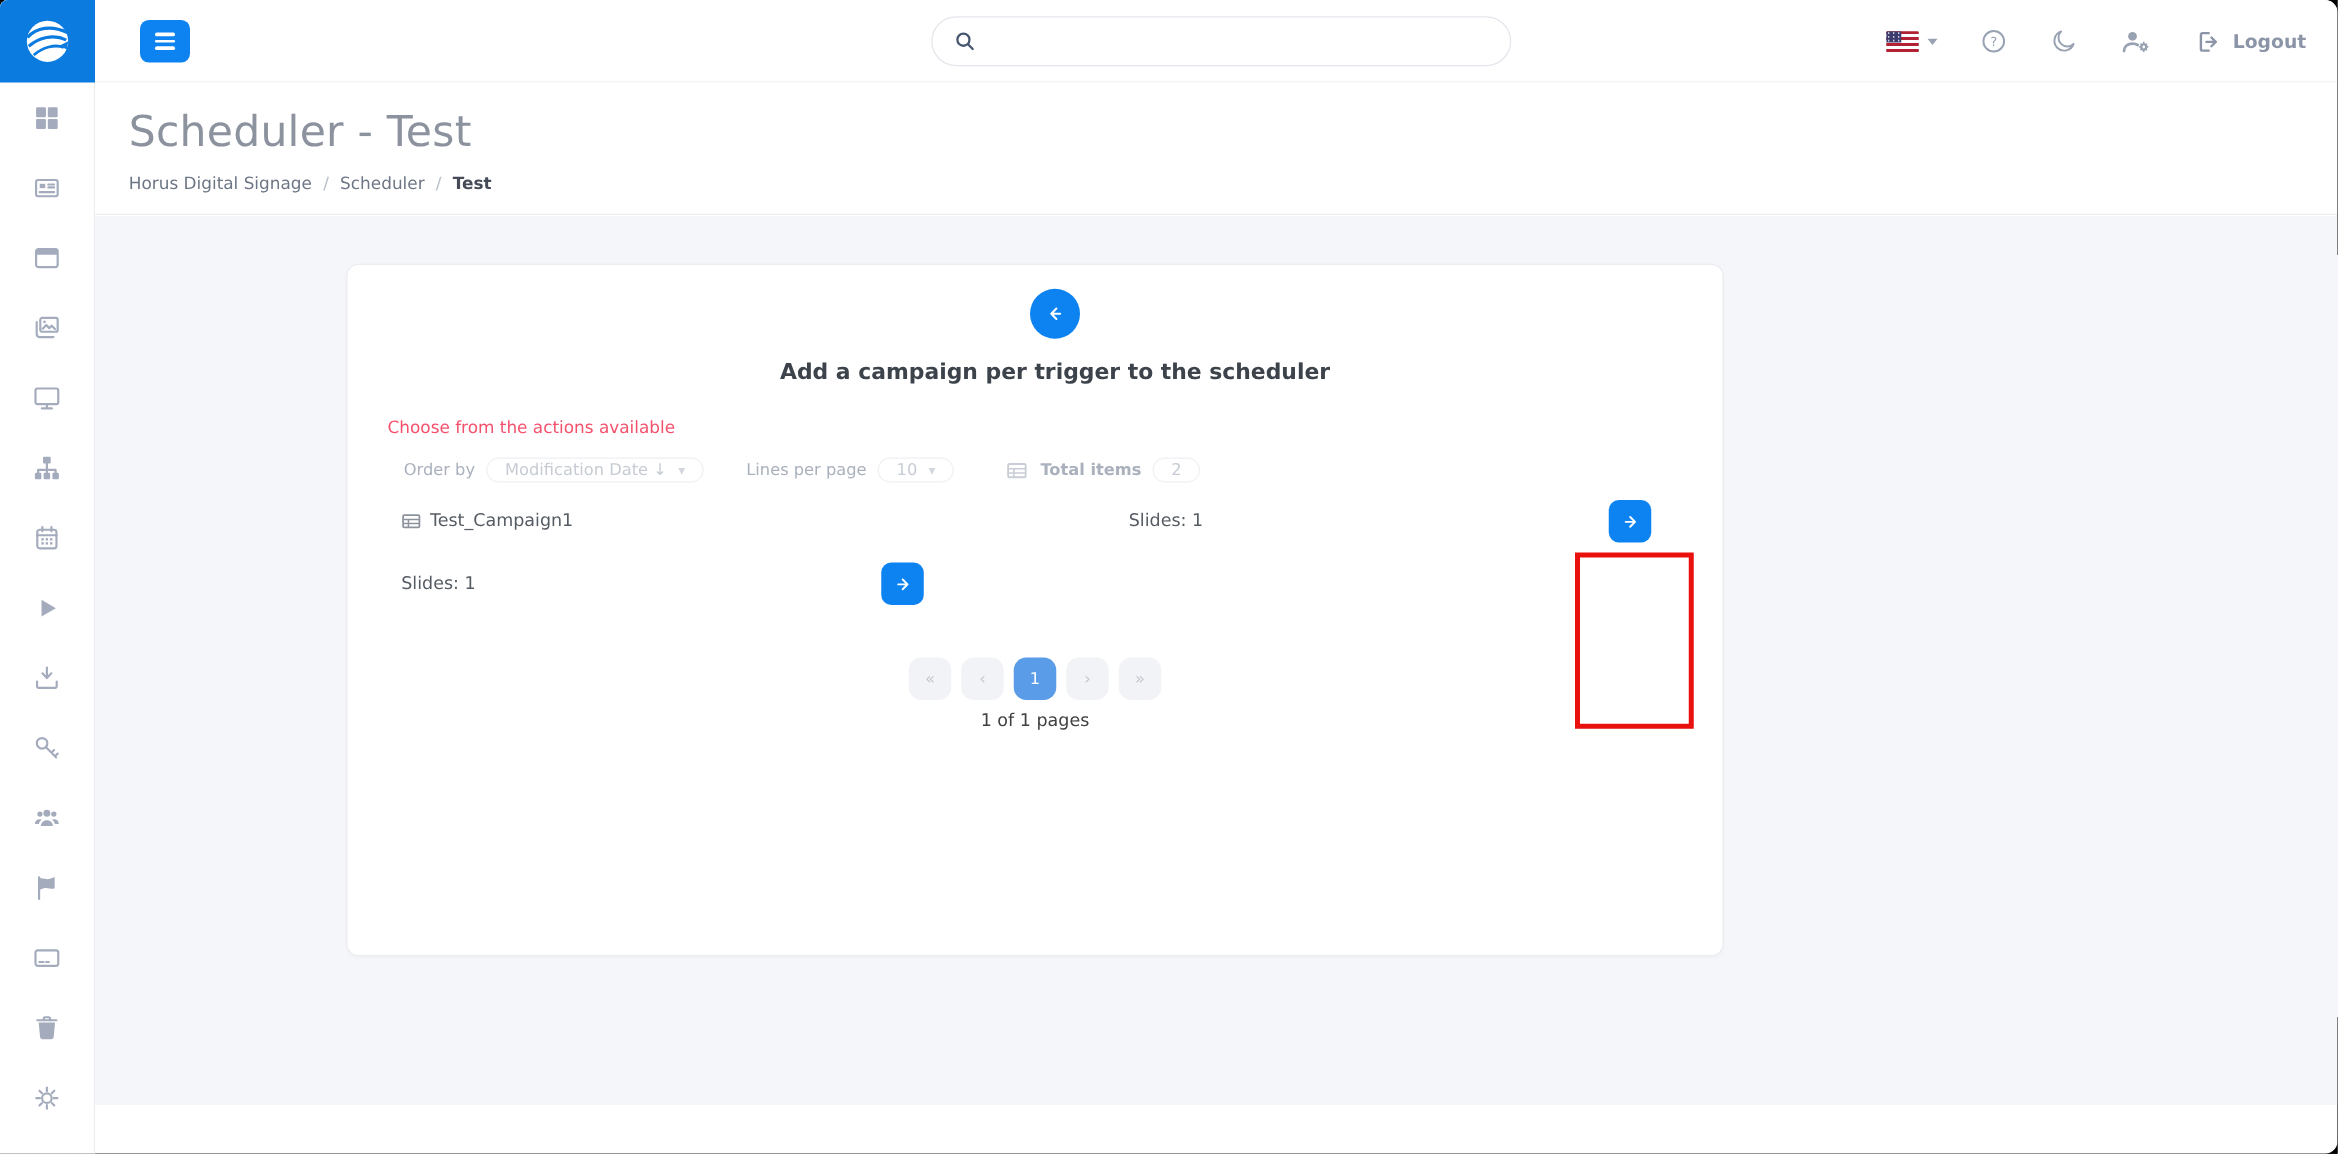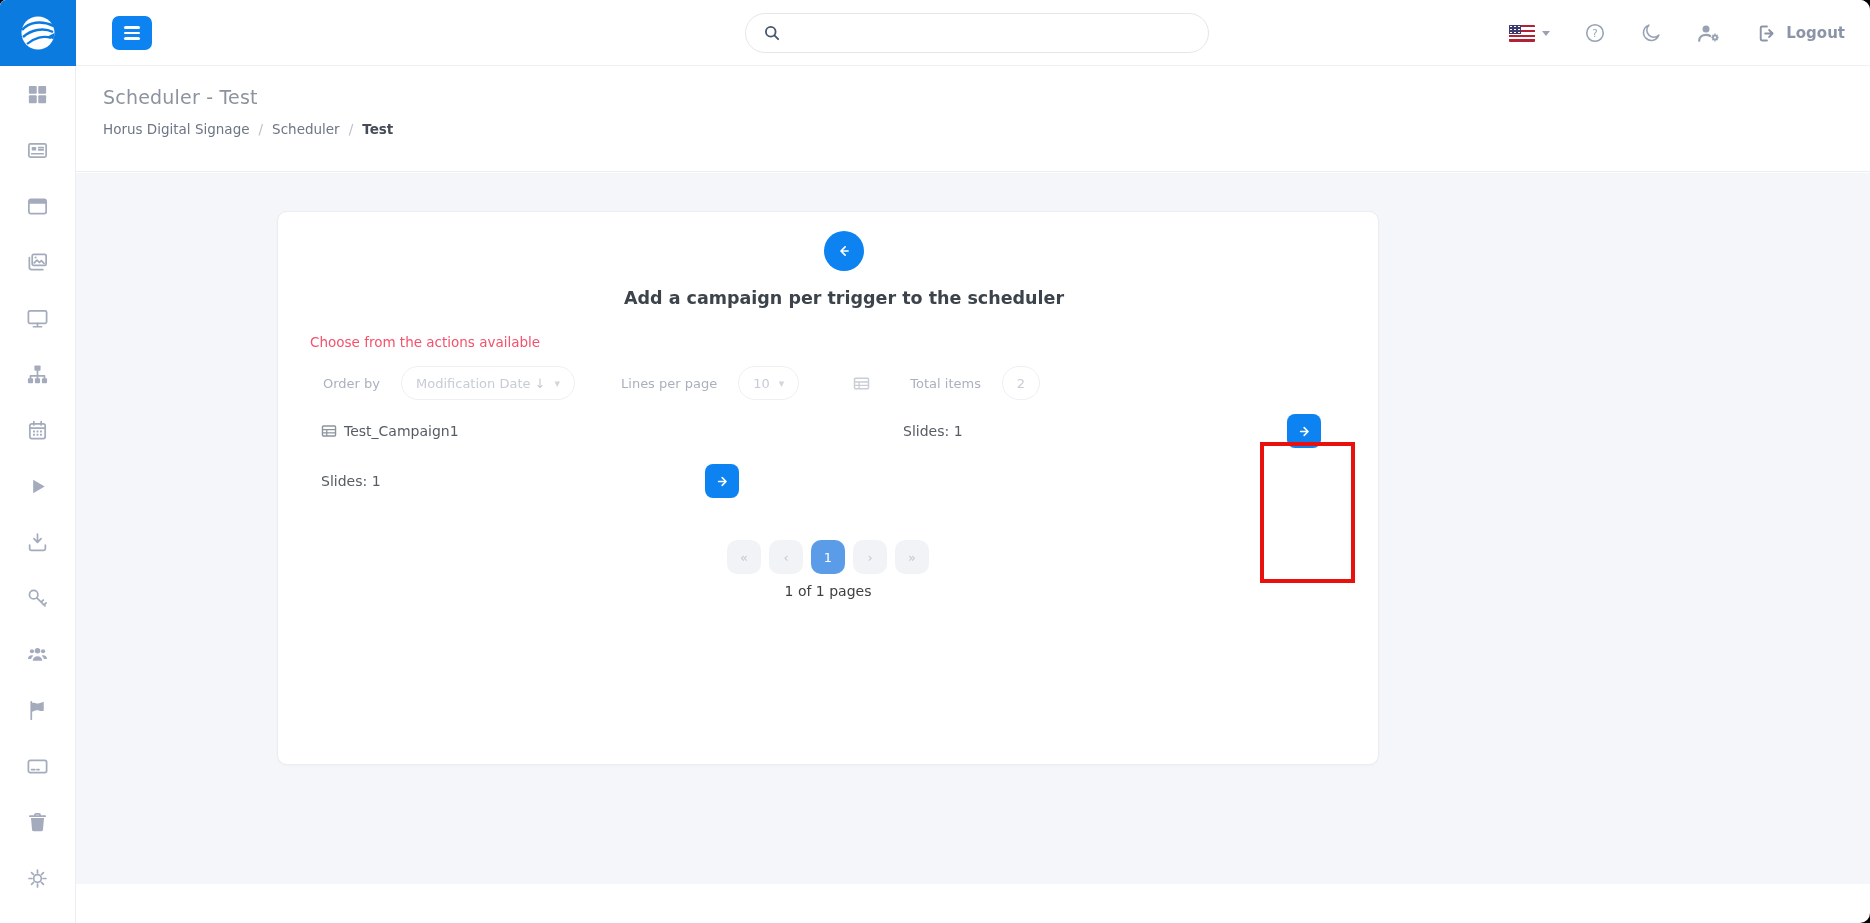--- a/index.html
+++ b/index.html
@@ -41,51 +41,51 @@
             background-size: 4px 3px; }
   .caret-sm { width: 0; height: 0; border-left: 4px solid transparent; border-right: 4px solid transparent;
               border-top: 5px solid #98a2b2; }
   .tb-icon { cursor: pointer; display: flex; align-items: center; }
   .logout { display: flex; align-items: center; gap: 9px; cursor: pointer;
             color: #8b95a7; font-size: 15px; font-weight: bold; }
 
   
   .page-header { position: absolute; left: 76px; top: 66px; right: 0; height: 106px;
                  background: #fff; border-bottom: 1px solid #eceef2; padding: 20px 0 0 27px; }
-  .page-title { font-size: 19px; font-weight: normal; color: #8c939e; letter-spacing: 0.2px; }
+  .page-title { font-size: 34px; font-weight: normal; color: #8c939e; letter-spacing: 0.2px; }
   .breadcrumb { margin-top: 13px; font-size: 13.5px; color: #6d7684; display: flex; align-items: center; }
   .breadcrumb .sep { color: #b9c0ca; margin: 0 9px; }
   .breadcrumb .crumb { cursor: pointer; }
   .breadcrumb .current { font-weight: bold; color: #454c57; }
 
   
   .content { position: absolute; left: 76px; top: 173px; right: 0; bottom: 39px; background: #f5f6f9; }
   .card { position: relative; margin: 38px 0 0 201px; width: 1102px; height: 554px; background: #fff;
           border: 1px solid #ececf1; border-radius: 10px; box-shadow: 0 1px 2px rgba(40,50,70,0.03); }
   .card-header { display: flex; align-items: center; gap: 17px; padding: 19px 0 0 32px; flex-direction: column; }
   .back-btn { width: 40px; height: 40px; border-radius: 50%; background: #0d83f2; border: none;
               cursor: pointer; display: flex; align-items: center; justify-content: center; flex: none; }
   .card-title { font-size: 17.5px; font-weight: bold; color: #3c434b; }
   .card-subtitle { margin: 26px 0 0 32px; color: #f4516c; font-size: 13.5px; }
   .card-search { display: block; margin: 42px 40px 0 38px; width: 1020px; height: 44px;
                  border: 1px solid #55a8f5; border-radius: 22px; padding: 0 25px; font-size: 14.5px;
                  color: #5a6470; outline: none; font-family: inherit; }
   .card-search::placeholder, .topsearch-wrap input::placeholder { color: #9aa5b1; }
 
   .filter-row { display: flex; align-items: center; margin: 16px 0 0 45px;
-                font-size: 13px; color: #aab1bd; gap: 12px; }
+                font-size: 13px; color: #aab1bd; }
   .pill { display: inline-flex; align-items: center; border: 1px solid #eef0f3; border-radius: 17px;
-          height: 34px; padding: 0 14px; color: #c7ccd4; margin-left: 9px; cursor: pointer;
+          height: 20px; padding: 0 14px; color: #c7ccd4; margin-left: 9px; cursor: pointer;
           background: #fff; font-size: 13px; font-family: inherit; }
   .pill .caret { margin-left: 9px; color: #d3d7dd; font-size: 11px; }
   .pill-round { min-width: 38px; justify-content: center; padding: 0 10px; }
   .flabel { margin-left: 34px; }
   .flabel.first { margin-left: 0; }
   .titems-icon { margin-left: 42px; display: flex; align-items: center; }
-  .titems-label { margin-left: 28px; }
+  .titems-label { margin-left: 10px; font-weight: bold; }
 
   .rows { margin-top: 6px; }
   .c-row { display: flex; align-items: center; height: 50px; padding: 0 57px 0 43px; }
   .row-name { flex: 1; display: flex; align-items: center; gap: 7px; font-size: 14px; color: #565c64; }
   .row-slides { width: 384px; font-size: 14px; color: #565c64; }
   .arrow-btn { width: 34px; height: 34px; border-radius: 8px; background: #0d83f2; border: none;
                cursor: pointer; display: flex; align-items: center; justify-content: center; flex: none; }
 
   .annotation-box { position: absolute; left: 982px; top: 230px; width: 95px; height: 141px;
                     border: 4px solid #e8110e; pointer-events: none; }

